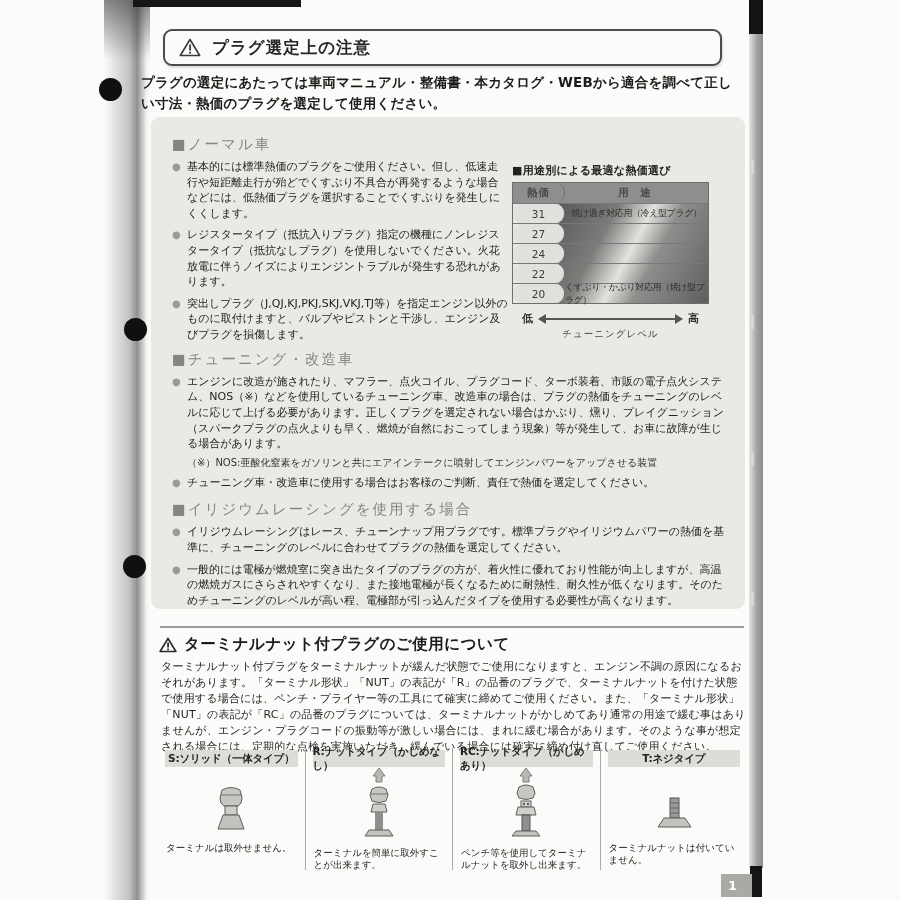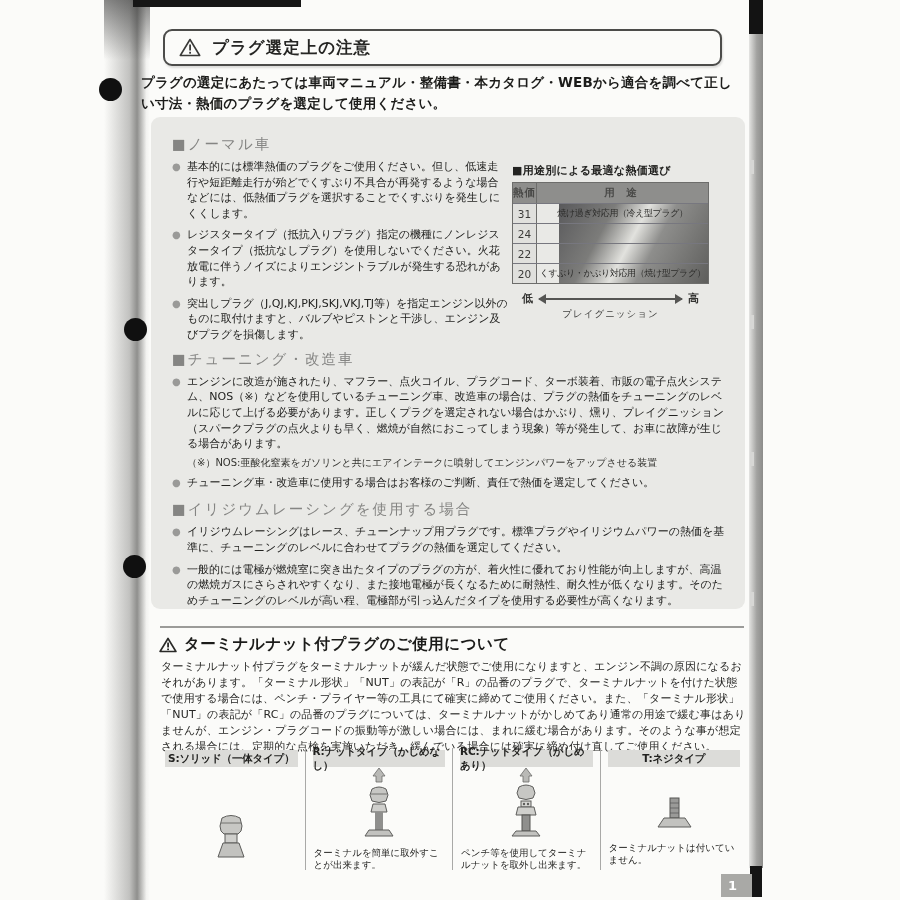--- a/index.html
+++ b/index.html
@@ -45,21 +45,21 @@
 
   
   .heat-block { position:absolute; left:361px; top:46px; width:197px; }
   .heat-title { font-size:11px; font-weight:700; color:#232321; margin-bottom:4px; letter-spacing:0.3px; }
   .heat-table { position:relative; width:100%; border:1px solid #6d6d6b; }
   .usage-bg { position:absolute; left:46px; top:20px; right:0; bottom:0;
     background:linear-gradient(118deg,#59595b 0%, #7c7c7a 30%, #e2e2de 48%, #8e8e8c 62%, #5e5e5c 100%); }
   .heat-row { position:relative; display:flex; height:20px; border-top:1px solid #77777f; }
   .heat-row.hdr { border-top:none; background:#8e8e8c; }
   .hcell { display:flex; align-items:center; justify-content:center; font-size:10.5px; }
-  .cell-val { width:24px; background:#e0e0dd; color:#3a3a38; border-right:1px solid #6d6d6b; }
+  .cell-val { width:52px; background:#e0e0dd; color:#3a3a38; border-right:1px solid #6d6d6b;border-radius:9px; }
   .heat-row.hdr .cell-val { background:transparent; color:#4a4a48; font-weight:700; letter-spacing:1px; }
   .cell-use { flex:1; background:transparent; color:#2d2d2b; font-size:9px; letter-spacing:-0.4px; }
   .heat-row.hdr .cell-use { color:#4a4a48; font-weight:700; font-size:10.5px; letter-spacing:4px; }
   .axis { display:flex; align-items:center; gap:6px; margin-top:7px; padding:0 10px; }
   .axis .lab { font-size:11px; font-weight:700; color:#333331; }
   .axis-line { flex:1; position:relative; height:2px; background:#555553; }
   .axis-line:before, .axis-line:after { content:""; position:absolute; top:-4px; border-top:5px solid transparent; border-bottom:5px solid transparent; }
   .axis-line:before { left:-1px; border-right:8px solid #555553; }
   .axis-line:after { right:-1px; border-left:8px solid #555553; }
   .axis-caption { text-align:center; font-size:9.5px; color:#44444:2; color:#444442; margin-top:2px; letter-spacing:1px; }
@@ -167,38 +167,42 @@
         <div class="usage-bg"></div>
         <div class="heat-row hdr">
           <div class="hcell cell-val">熱価</div>
           <div class="hcell cell-use">用 途</div>
         </div>
         <div class="heat-row">
           <div class="hcell cell-val">31</div>
           <div class="hcell cell-use">焼け過ぎ対応用（冷え型プラグ）</div>
         </div>
         <div class="heat-row">
+          <div class="hcell cell-val">27</div>
+          <div class="hcell cell-use"></div>
+        </div>
+        <div class="heat-row">
           <div class="hcell cell-val">24</div>
           <div class="hcell cell-use"></div>
         </div>
         <div class="heat-row">
           <div class="hcell cell-val">22</div>
           <div class="hcell cell-use"></div>
         </div>
         <div class="heat-row">
           <div class="hcell cell-val">20</div>
           <div class="hcell cell-use">くすぶり・かぶり対応用（焼け型プラグ）</div>
         </div>
       </div>
       <div class="axis">
         <span class="lab">低</span>
         <div class="axis-line"></div>
         <span class="lab">高</span>
       </div>
-      <div class="axis-caption">プレイグニッション</div>
+      <div class="axis-caption">チューニングレベル</div>
     </div>
   </div>
 
   <div class="rule"></div>
   <div class="term-head">
     <svg width="18" height="16" viewBox="0 0 22 19">
       <path d="M11 1.5 L20.7 17.5 H1.3 Z" fill="none" stroke="#2a2a28" stroke-width="2" stroke-linejoin="round"></path>
       <rect x="10" y="6.5" width="2.2" height="6" fill="#2a2a28"></rect>
       <rect x="10" y="13.8" width="2.2" height="2" fill="#2a2a28"></rect>
     </svg>
@@ -211,20 +215,21 @@
     <div class="type-cell">
       <div class="type-header">S:ソリッド（一体タイプ）</div>
       <div class="diagram">
         <svg width="52" height="58" viewBox="0 0 52 58">
           <path d="M17 8 Q26 3 35 8 L37 16 Q37 22 33 24 L19 24 Q15 22 15 16 Z" fill="#c7c7c4" stroke="#5d5d5b" stroke-width="1"></path>
           <line x1="16" y1="13" x2="36" y2="13" stroke="#5d5d5b" stroke-width="0.8"></line>
           <rect x="20" y="24" width="12" height="9" fill="#cfcfcc" stroke="#5d5d5b" stroke-width="1"></rect>
           <path d="M18 33 h16 l5 14 h-26 Z" fill="#c2c2bf" stroke="#5d5d5b" stroke-width="1"></path>
         </svg>
       </div>
+      <div class="caption">ターミナルは取外せません。</div>
     </div>
 
     <div class="type-cell">
       <div class="type-header">R:ナットタイプ（かしめなし）</div>
       <div class="diagram">
         <svg width="52" height="78" viewBox="0 0 52 78">
           <path d="M26 1 L32 9 H29 V15 H23 V9 H20 Z" fill="#b9b9b6" stroke="#6a6a68" stroke-width="0.8"></path>
           <path d="M19 22 Q26 18 33 22 L35 28 L33 34 Q26 37 19 34 L17 28 Z" fill="#c7c7c4" stroke="#5d5d5b" stroke-width="1"></path>
           <line x1="18" y1="27" x2="34" y2="27" stroke="#5d5d5b" stroke-width="0.8"></line>
           <path d="M20 37 h12 l2 8 h-16 Z" fill="#cfcfcc" stroke="#5d5d5b" stroke-width="1"></path>

